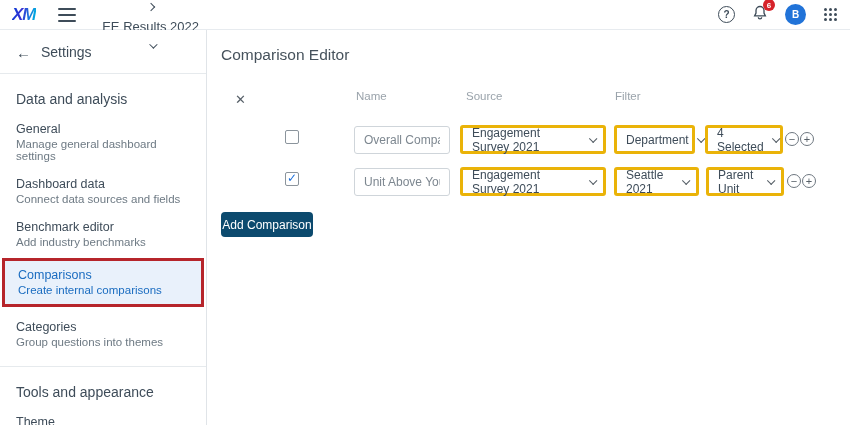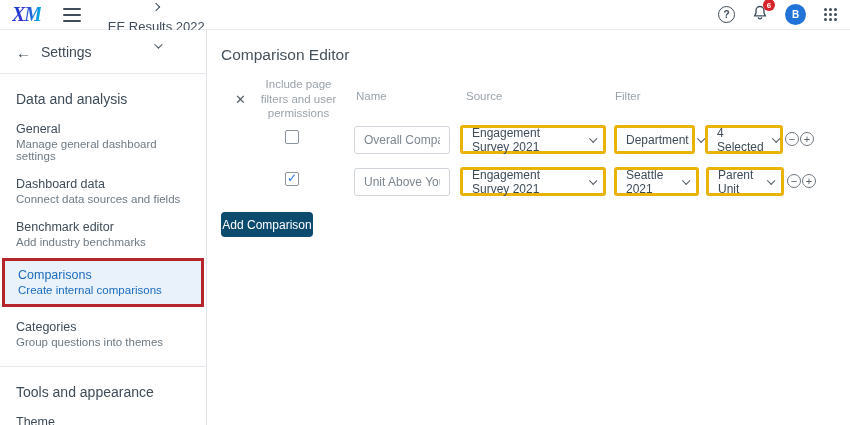--- a/index.html
+++ b/index.html
@@ -2,24 +2,24 @@
 <html><head>
 <meta charset="utf-8">
 <style>
   * { margin:0; padding:0; box-sizing:border-box; }
   html,body { width:850px; height:425px; overflow:hidden; background:#fff;
     font-family:"Liberation Sans","DejaVu Sans",sans-serif; color:#3e4c59; }
 
   
   .topbar { height:30px; display:flex; align-items:center; padding:0 12px;
     border-bottom:1px solid #e7ebef; background:#fff; }
-  .logo { font-size:20px; font-weight:700; font-style:italic; letter-spacing:-1px;
+  .logo { font-size:17px; font-weight:700; font-style:italic; letter-spacing:-1px;
     background:linear-gradient(100deg,#0f3bd6 10%,#3a2fd4 40%,#00a9e0 90%);
     -webkit-background-clip:text; background-clip:text; color:transparent;
-    margin-right:22px; cursor:pointer;font-family:Liberation Serif, serif; }
+    margin-right:22px; cursor:pointer; }
   .hamburger { width:18px; display:flex; flex-direction:column; gap:4px; margin-right:22px; cursor:pointer; }
   .hamburger i { display:block; height:2px; background:#3e4c59; border-radius:1px; }
   .crumbs { display:flex; align-items:center; gap:9px; font-size:13px; color:#3e4c59;flex-direction:column; }
   .crumb { cursor:pointer; }
   .sep-chev { width:6px; height:6px; border-top:1.6px solid #3e4c59; border-right:1.6px solid #3e4c59;
     transform:rotate(45deg); display:inline-block; }
   .down-chev { width:6px; height:6px; border-right:1.4px solid #3e4c59; border-bottom:1.4px solid #3e4c59;
     transform:rotate(45deg) translateY(-2px); display:inline-block; margin-left:2px; }
   .top-right { margin-left:auto; display:flex; align-items:center; gap:17px; }
   .help-ic { width:17px; height:17px; border-radius:50%; border:1.4px solid #3e4c59;
@@ -151,21 +151,20 @@
 
     <div class="side-item">
       <div class="lbl">Theme</div>
     </div>
   </div>
 
   <div class="main">
     <div class="page-title">Comparison Editor</div>
 
     <span class="x-ic">✕</span>
-    <div class="hdr inc-hdr">Include page filters and user permissions</div>
     <div class="hdr" style="left:149px; top:60px;">Name</div>
     <div class="hdr" style="left:259px; top:60px;">Source</div>
     <div class="hdr" style="left:408px; top:60px;">Filter</div>
 
     <div class="checkbox" style="left:78px; top:100px;"></div>
     <input class="txt-in" style="left: 147px; top: 96px;" value="Overall Company">
     <div class="dd" style="left:253px; top:95px; width:146px;">
       <span>Engagement Survey 2021</span>
       <span class="chev"></span>
     </div>

